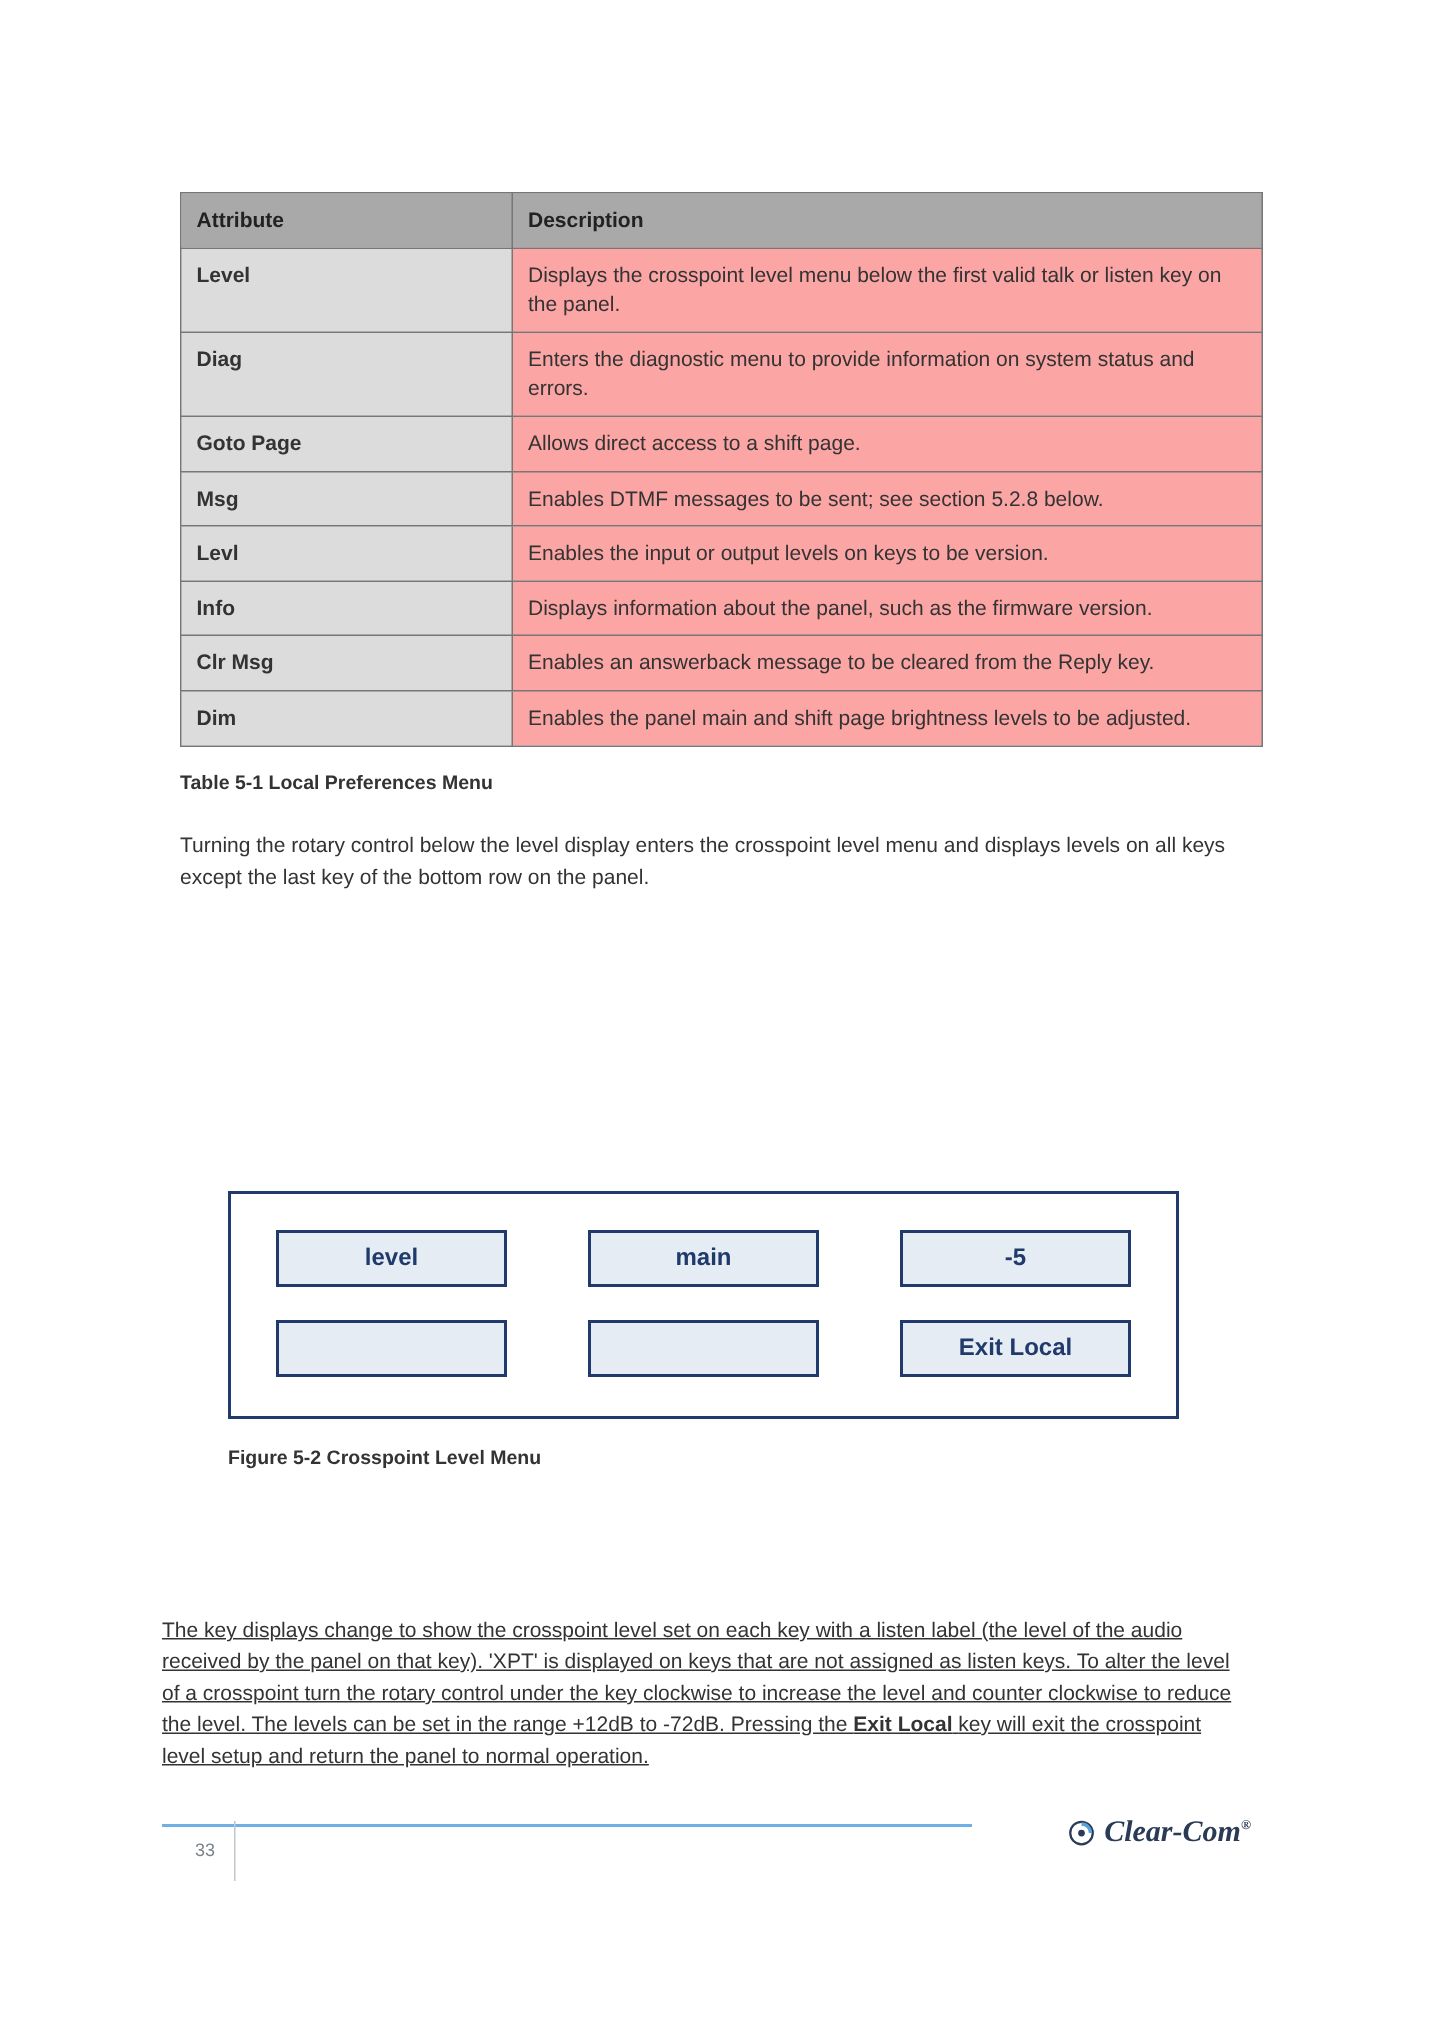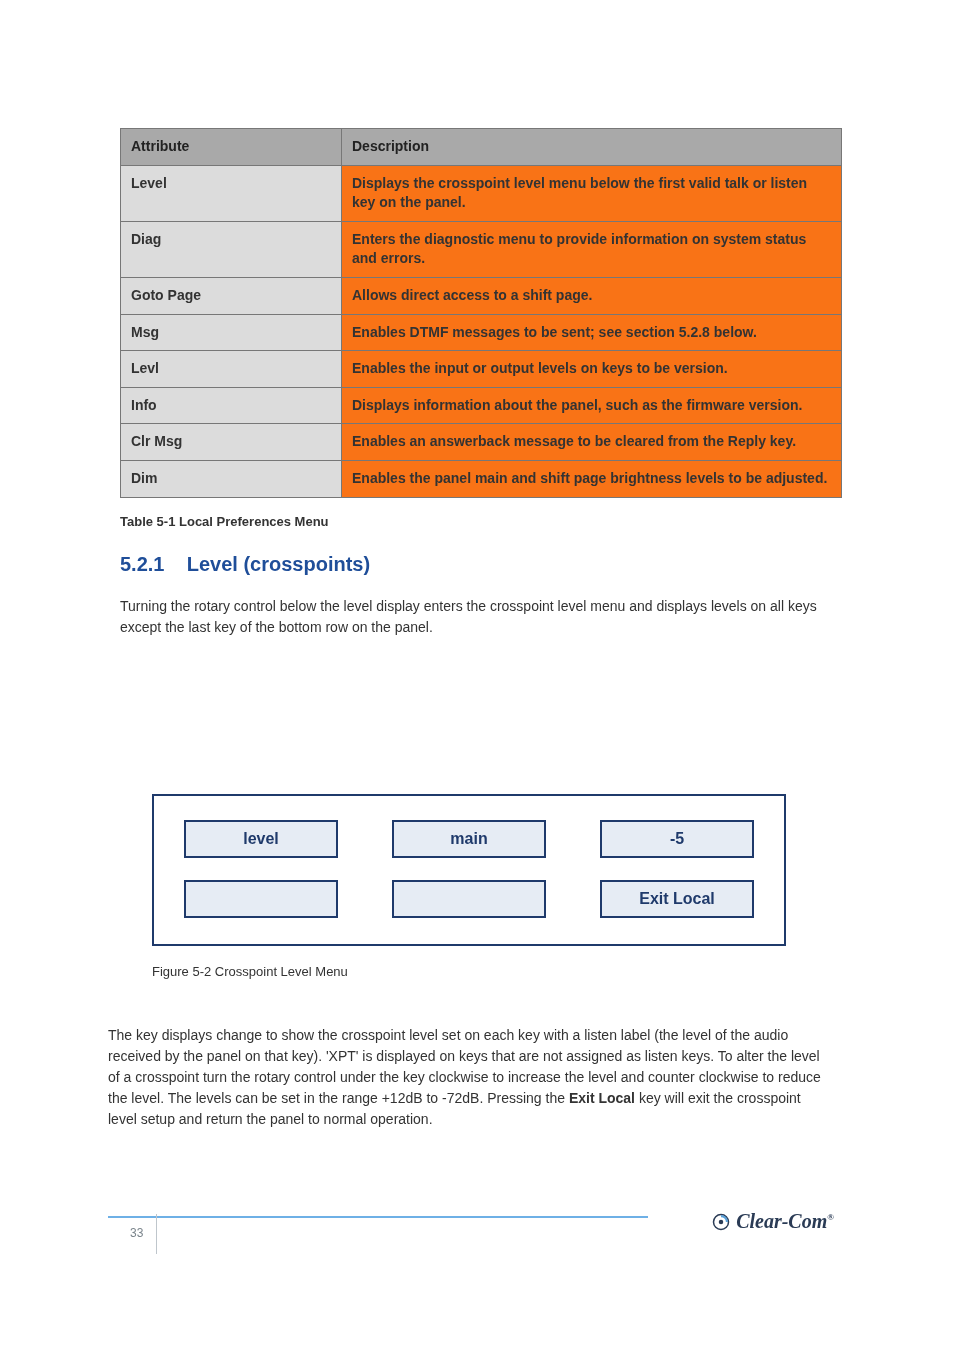--- a/index.html
+++ b/index.html
@@ -40,22 +40,21 @@
     background: #a9a9a9;
     font-weight: bold;
     color: #222;
   }
   table.spec td.label {
     background: #dcdcdc;
     width: 200px;
     font-weight: bold;
   }
   table.spec td.desc {
-    background: #f97316;
-    font-weight: bold;
+    background: #fca5a5;
   }
   .tcaption {
     font-size: 13px;
     font-weight: bold;
     margin-top: 16px;
     margin-bottom: 24px;
   }
   .section-title {
     font-size: 20px;
     font-weight: bold;
@@ -92,28 +91,29 @@
     background: #e6ecf4;
     display: flex;
     align-items: center;
     justify-content: center;
     font-weight: bold;
     font-size: 16px;
     color: #1f3a6b;
   }
   .fcaption {
     font-size: 13px;
-    font-weight: normal;
+    font-weight: bold;
     margin-top: 18px;
   }
   .after-fig {
     position: absolute;
     left: 108px;
-    top: 1005px;
+    top: 1056px;
     width: 722px;
+    text-decoration: underline;
   }
   .footer-line {
     position: absolute;
     left: 108px;
     top: 1216px;
     width: 540px;
     height: 0;
     border-top: 2px solid #6eb0e6;
   }
   .footer-text {
@@ -206,25 +206,20 @@
       </tr>
       <tr>
         <td class="label">Dim</td>
         <td class="desc">Enables the panel main and shift page brightness levels to be adjusted.</td>
       </tr>
     </tbody>
   </table>
 
   <div class="tcaption">Table 5-1 Local Preferences Menu</div>
 
-  <div class="section-title">
-    <span>5.2.1</span>
-    &nbsp;&nbsp;
-    <span>Level (crosspoints)</span>
-  </div>
 
   <div class="body-text">Turning the rotary control below the level display enters the crosspoint level menu and displays levels on all keys except the last key of the bottom row on the panel.</div>
 </div>
 
 <div class="diagram-wrap">
   <div class="diagram">
     <div class="diagram-row">
       <div class="diagram-cell">level</div>
       <div class="diagram-cell">main</div>
       <div class="diagram-cell">-5</div>

